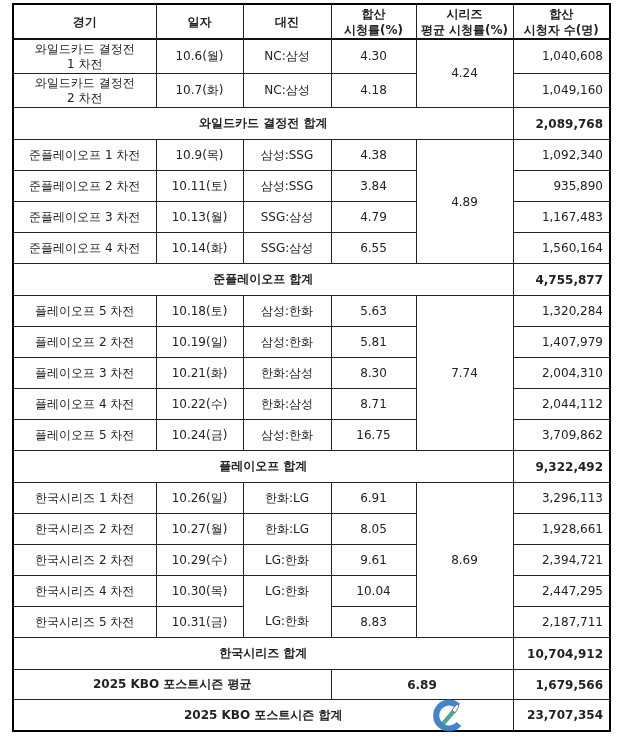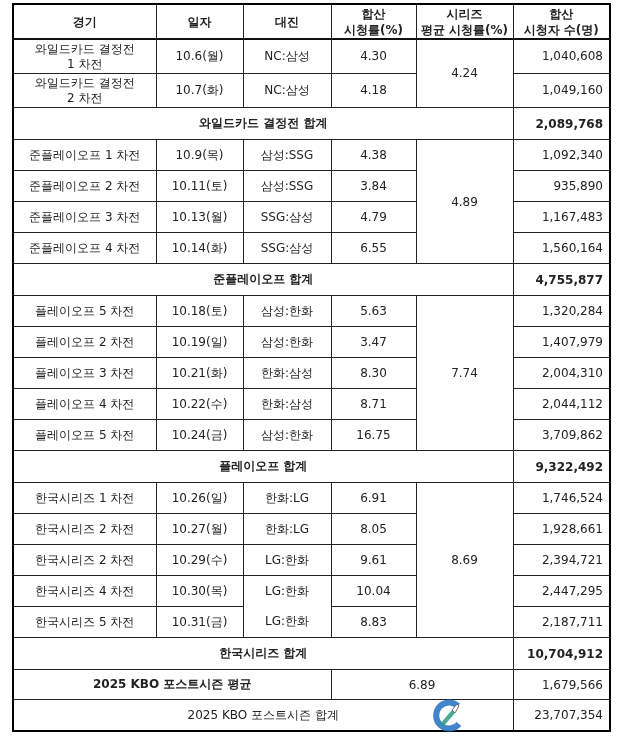--- a/index.html
+++ b/index.html
@@ -19,21 +19,21 @@
   .r2 td { height: 33px; line-height: 15px; }
   .r td { height: 30px; }
   .sub td { height: 31px; font-weight: bold; }
   .num { text-align: right !important; padding-right: 6px !important; }
   .wrap { white-space: normal !important; }
   .thick-top td { border-top: 2px solid #111; }
   .nb-bottom { border-bottom: none !important; }
   .nb-top { border-top: none !important; }
   .avg td { height: 29px; font-weight: bold; }
   .tot td { height: 30px; font-weight: bold; }
-  .avg td.val, .tot td.val { font-weight: normal; }
+  .avg td.val, .tot td.val { font-weight: bold; }
   .watermark {
     position: absolute; left: 430px; top: 690px; width: 190px; height: 50px;
     display: flex; align-items: center; pointer-events: none;
   }
   .wm-logo { width: 34px; height: 34px; position: relative; }
   .wm-text { margin-left: 4px; display: flex; flex-direction: column; }
   .wm-title { font-size: 19px; font-weight: bold; color: rgba(200,200,200,0.85); letter-spacing: 1px; line-height: 20px;
               text-shadow: 0 0 2px #fff; }
   .wm-sub { font-size: 7px; color: rgba(190,190,190,0.9); line-height: 9px; }
 </style>
@@ -120,21 +120,21 @@
       <td>10.18(토)</td>
       <td>삼성:한화</td>
       <td>5.63</td>
       <td rowspan="5">7.74</td>
       <td class="num">1,320,284</td>
     </tr>
     <tr class="r">
       <td>플레이오프 2 차전</td>
       <td>10.19(일)</td>
       <td>삼성:한화</td>
-      <td>3.47</td>
+      <td>5.81</td>
       <td class="num">1,407,979</td>
     </tr>
     <tr class="r">
       <td>플레이오프 3 차전</td>
       <td>10.21(화)</td>
       <td>한화:삼성</td>
       <td>8.30</td>
       <td class="num">2,004,310</td>
     </tr>
     <tr class="r">
@@ -155,21 +155,21 @@
       <td colspan="5">플레이오프 합계</td>
       <td class="num">9,322,492</td>
     </tr>
 
     <tr class="r">
       <td>한국시리즈 1 차전</td>
       <td>10.26(일)</td>
       <td>한화:LG</td>
       <td>6.91</td>
       <td rowspan="5">8.69</td>
-      <td class="num">1,746,524</td>
+      <td class="num">3,296,113</td>
     </tr>
     <tr class="r">
       <td>한국시리즈 2 차전</td>
       <td>10.27(월)</td>
       <td>한화:LG</td>
       <td>8.05</td>
       <td class="num">1,928,661</td>
     </tr>
     <tr class="r">
       <td>한국시리즈 2 차전</td>

